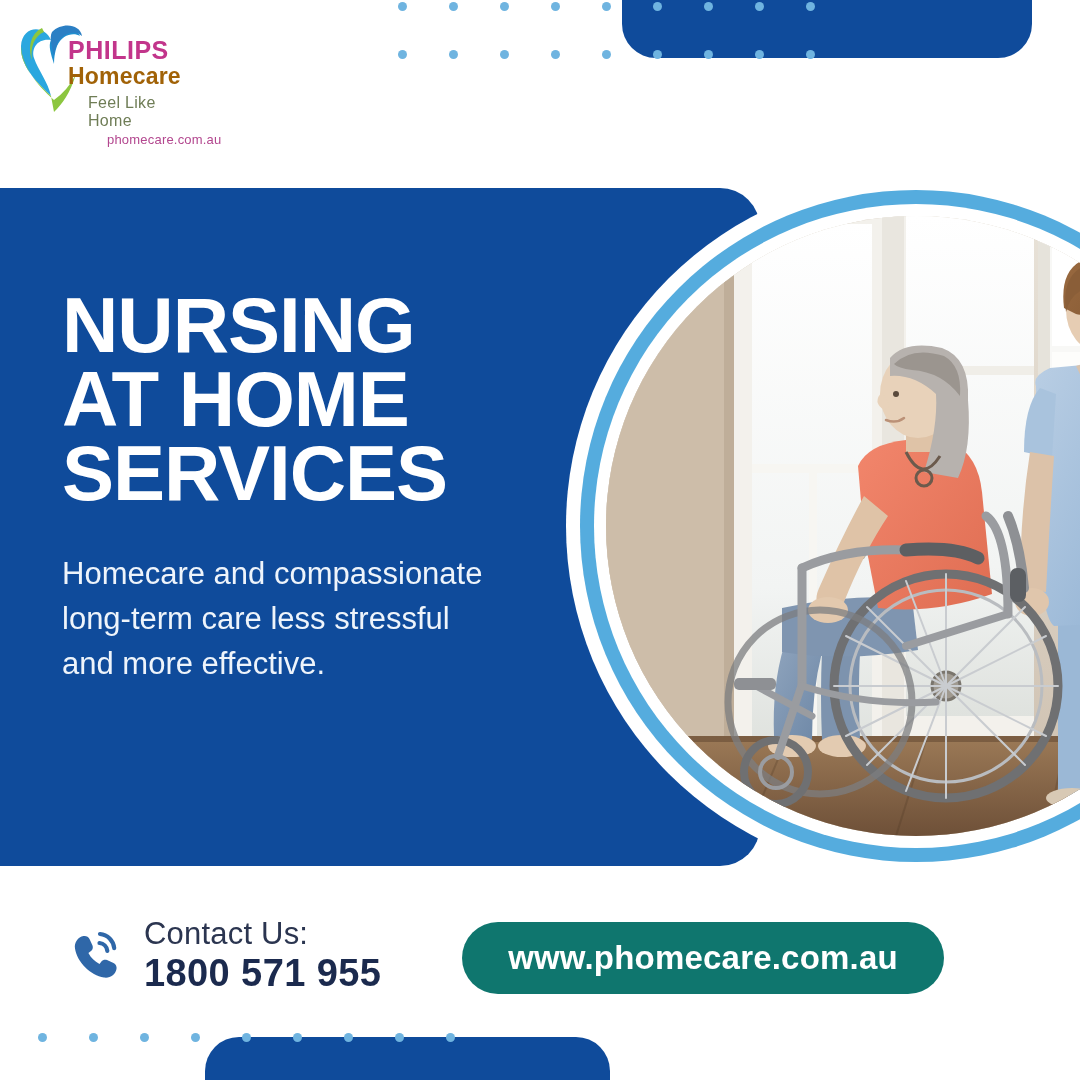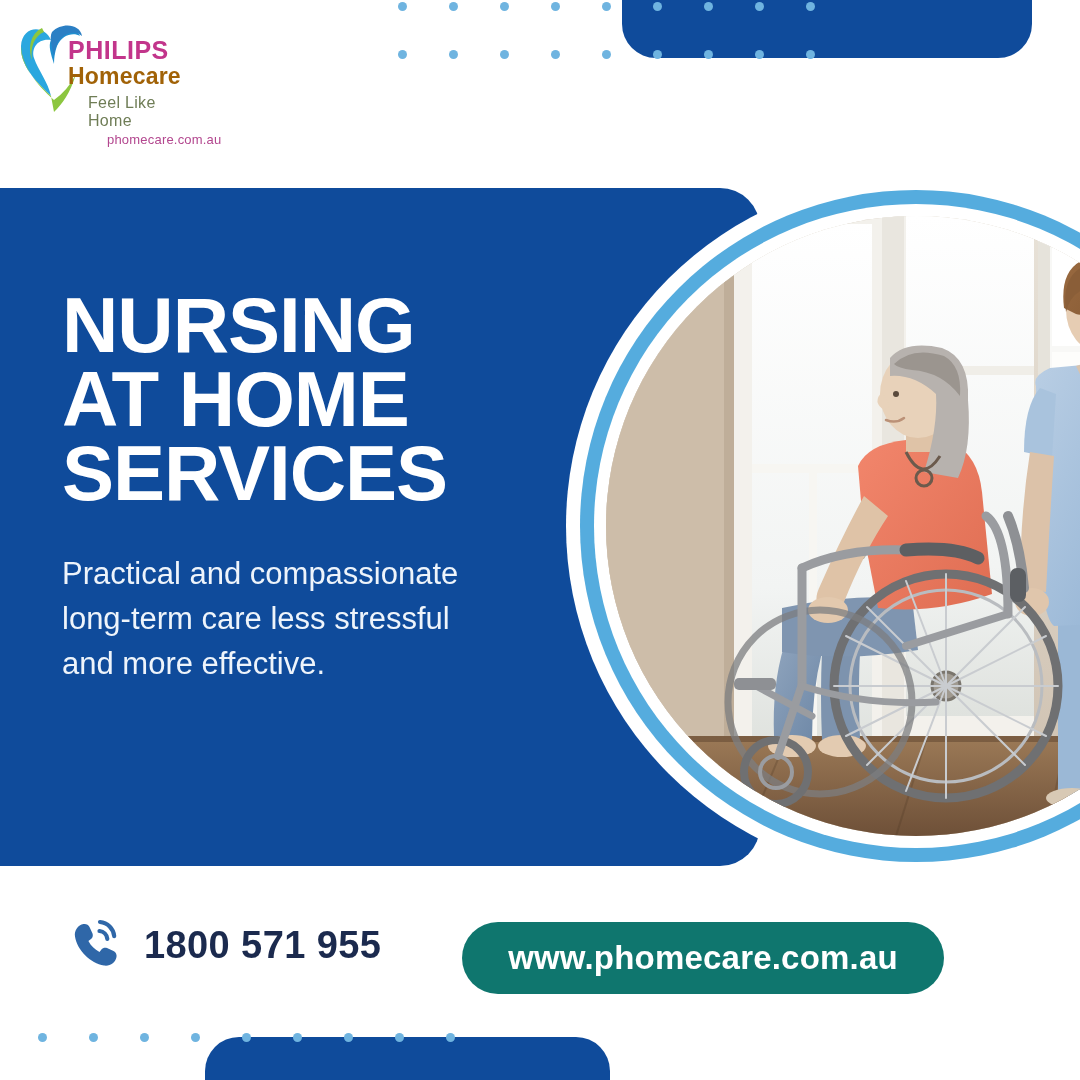--- a/index.html
+++ b/index.html
@@ -224,21 +224,21 @@
   <div id="accent-bottom" class="accent-shape"></div>
 
   <div id="blue-panel">
     <div id="panel-inner">
       <h1 id="headline">
         <span class="hl-line">NURSING</span>
         <span class="hl-line">AT HOME</span>
         <span class="hl-line">SERVICES</span>
       </h1>
       <p id="subcopy">
-        <span class="sc-line">Practical and compassionate</span>
+        <span class="sc-line">Homecare and compassionate</span>
         <span class="sc-line">long-term care less stressful</span>
         <span class="sc-line">and more effective.</span>
       </p>
     </div>
   </div>
 
   <div id="photo-ring-outer"></div>
   <div id="photo-ring-blue"></div>
   <div id="photo-ring-gap"></div>
 
@@ -449,20 +449,21 @@
     </div>
   </div>
 
   <div id="contact-block">
     <svg id="phone-icon" viewBox="0 0 52 52">
       <path d="M13.5 6 C8 7 4 12.5 5 18.5 C7 32 20.5 45.5 34 47.5 C40 48.5 45.5 44.5 46.5 39 C47 36.5 45.8 34 43.5 33 L37 30 C35 29.2 32.7 29.8 31.4 31.5 L29.5 34 C24.5 31.4 21 27.9 18.4 23 L21 21 C22.7 19.7 23.3 17.4 22.5 15.4 L19.5 9 C18.5 6.7 16 5.5 13.5 6 Z" fill="#2f67a8"></path>
       <path d="M30 4 C37.5 4.6 43.5 10.6 44.2 18.1" stroke="#2f67a8" stroke-width="4.2" fill="none" stroke-linecap="round"></path>
       <path d="M29.5 13 C33.6 13.5 36.8 16.7 37.3 20.8" stroke="#2f67a8" stroke-width="4.2" fill="none" stroke-linecap="round"></path>
     </svg>
     <div id="contact-text">
+      <span id="contact-label">Contact Us:</span>
       <span id="contact-number">1800 571 955</span>
     </div>
   </div>
 
   <div id="website-button">
     <span id="website-label">www.phomecare.com.au</span>
   </div>
 
 </div>
 

